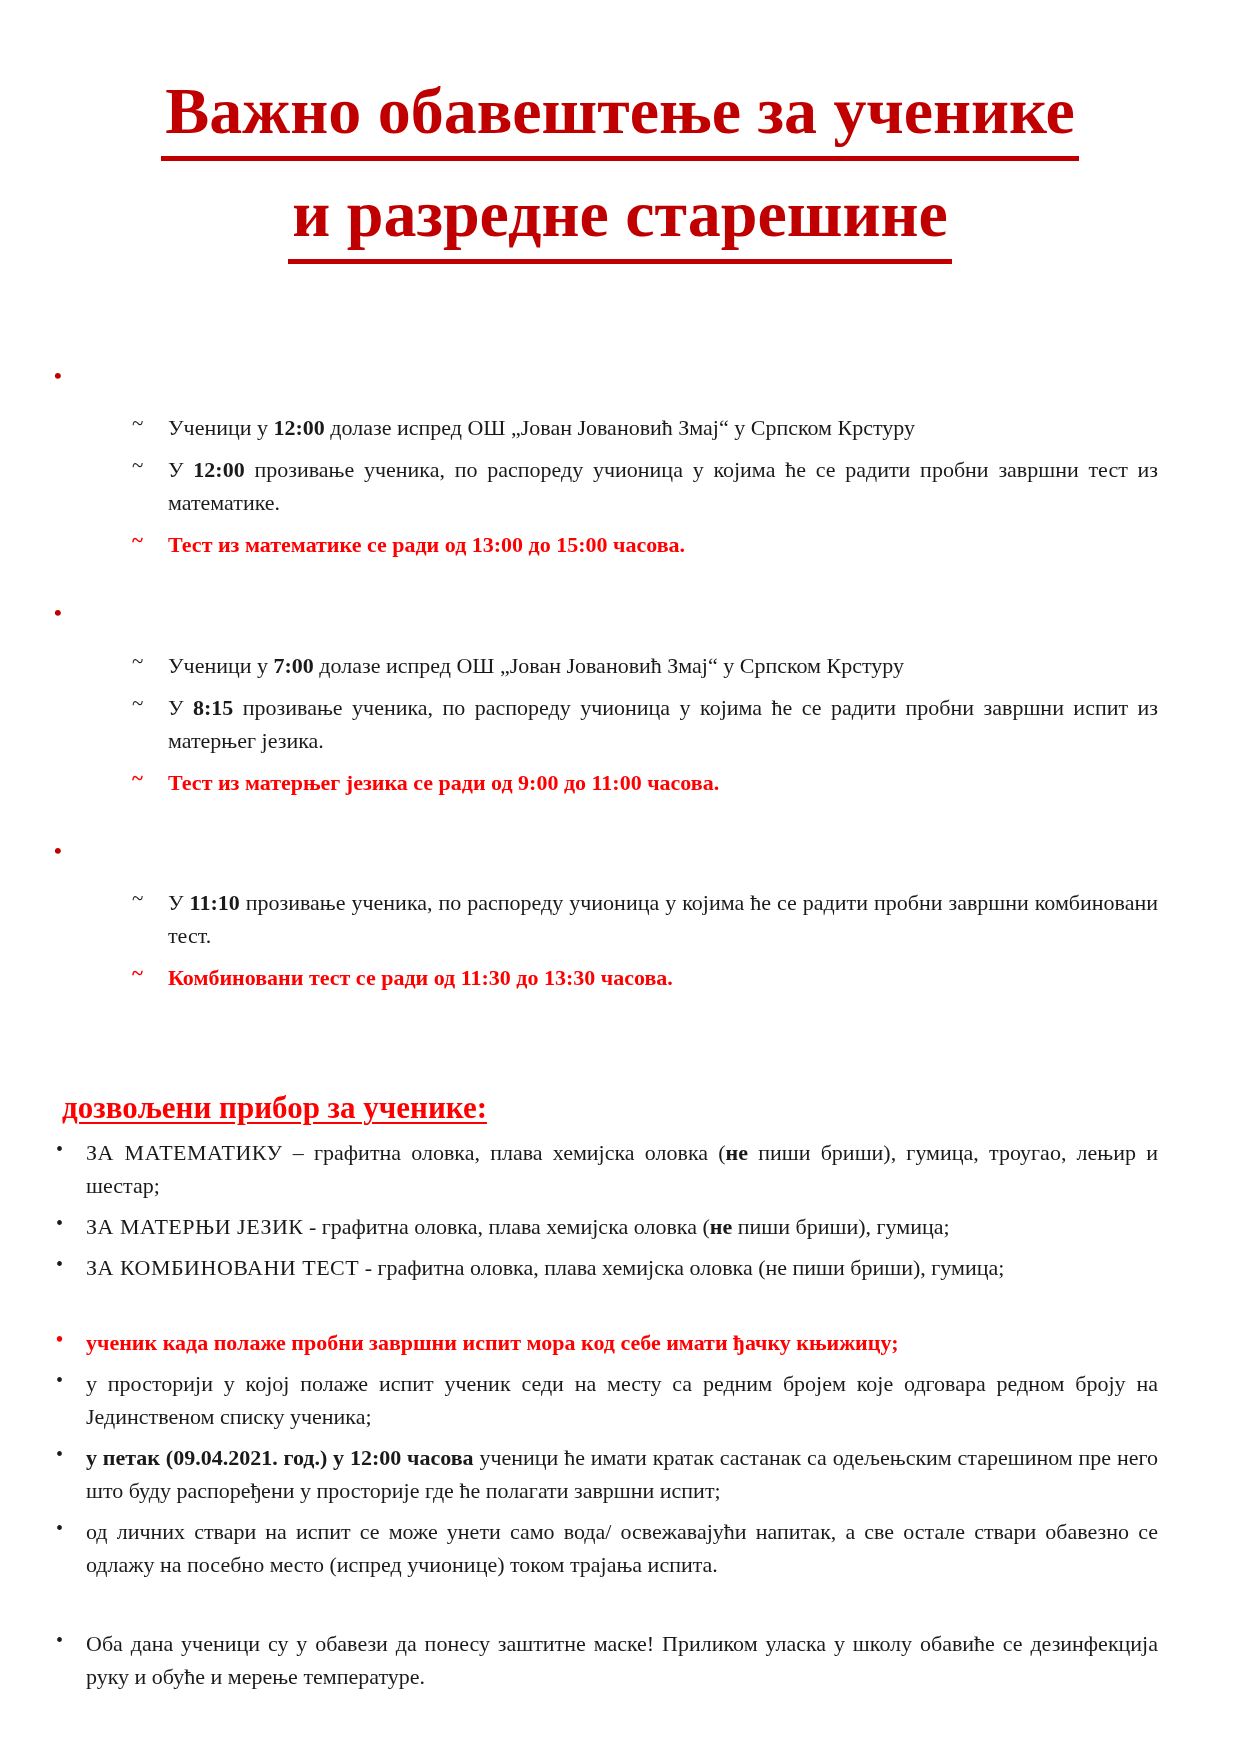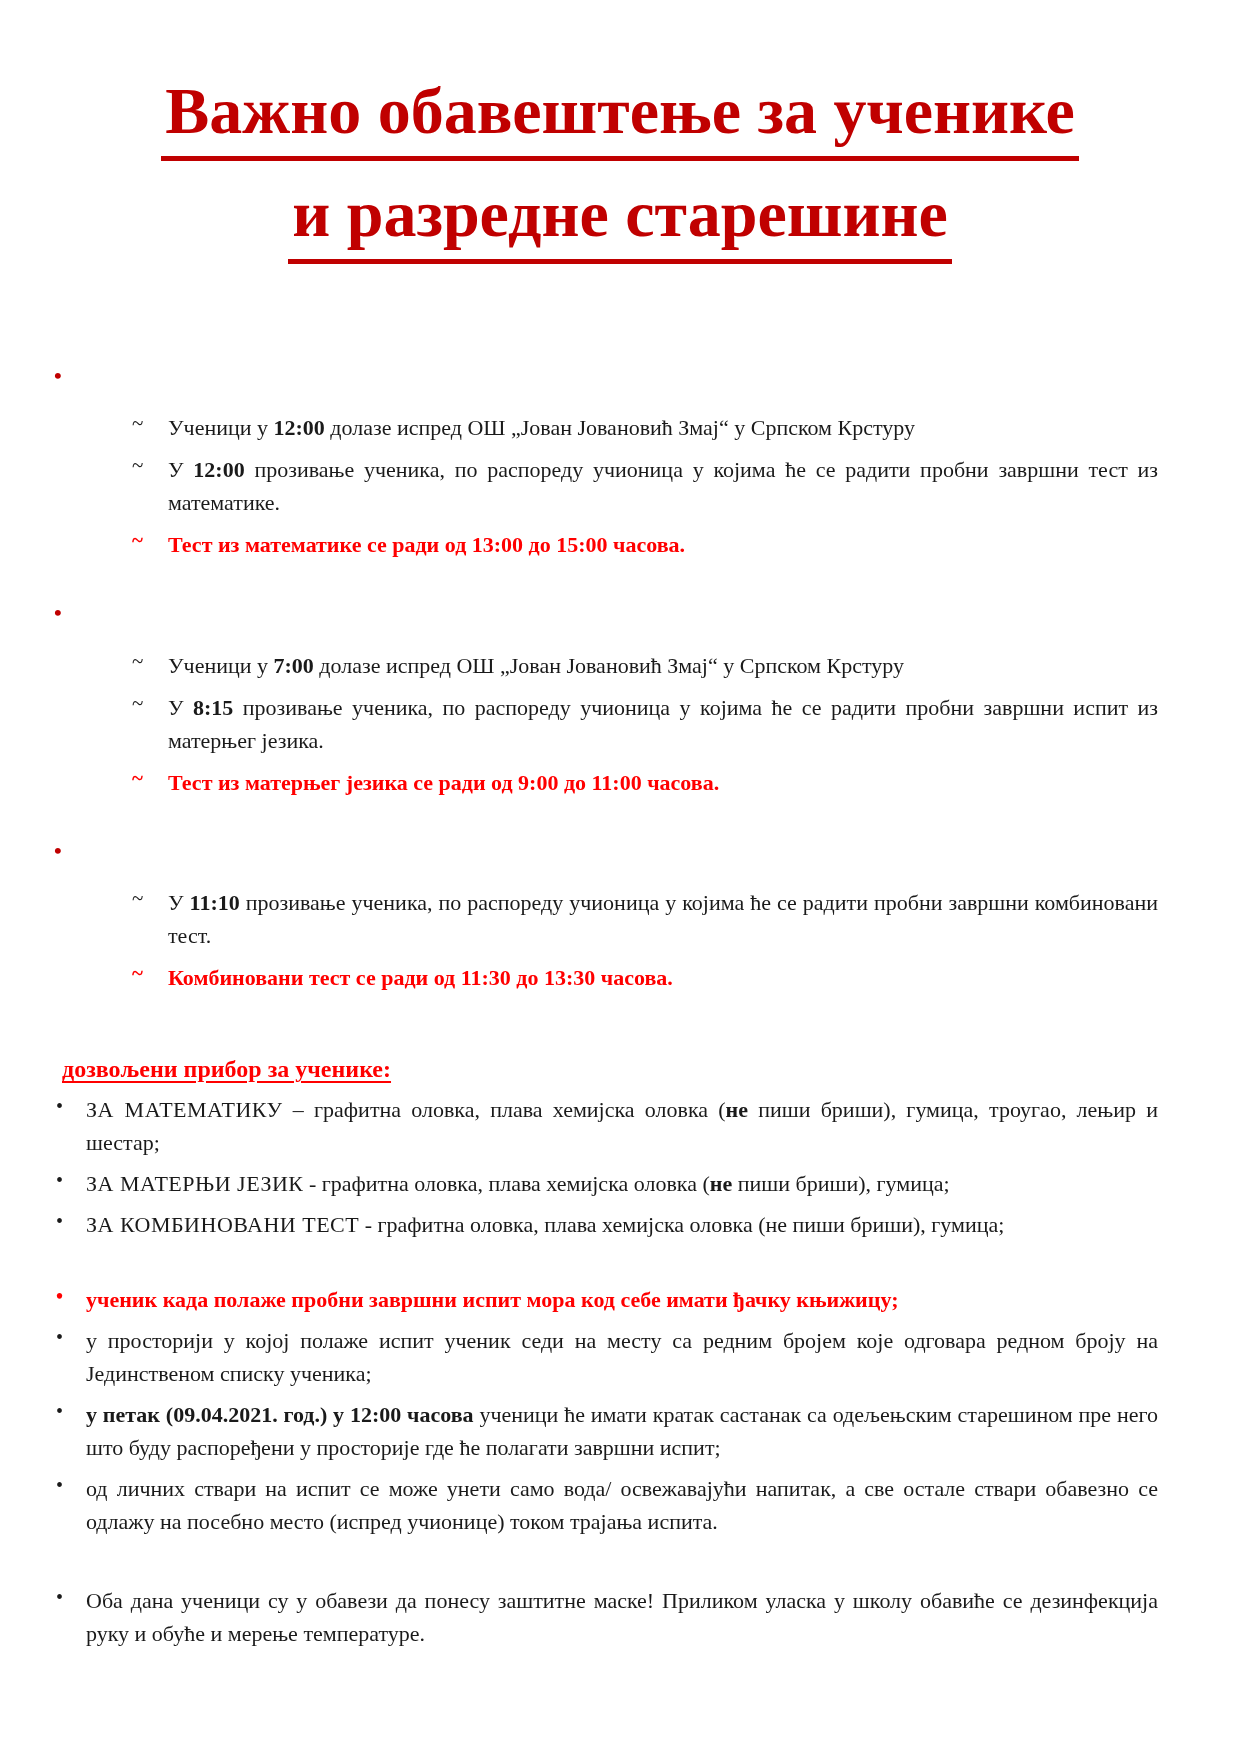--- a/index.html
+++ b/index.html
@@ -34,22 +34,22 @@
   }
   .sec-head .dot{width:34px;flex:none;font-size:22px;color:var(--heading_red);}
   .tilde-list{list-style:none;margin:22px 0 0 0;padding:0;}
   .tilde-list li{display:flex;padding-left:50px;margin-bottom:9px;}
   .tilde-list .mk{width:36px;flex:none;font-size:21px;color:inherit;}
   .tilde-list .txt{flex:1;text-align:justify;line-height:1.5;}
   li.li-red{color:var(--accent_red);font-weight:bold;}
   .pause{margin:34px 0 0 86px;font-weight:bold;}
   
   .equip-head{
-    margin:62px 0 6px -20px;
-    color:var(--accent_red);font-weight:bold;font-size:24px;
+    margin:96px 0 6px -20px;
+    color:var(--accent_red);font-weight:bold;font-size:31px;
     text-decoration:underline;text-decoration-thickness:2px;text-underline-offset:4px;
   }
   .dot-list{list-style:none;margin:10px 0 0 0;padding:0;}
   .dot-list li{display:flex;margin-left:-26px;margin-bottom:8px;}
   .dot-list .mk{width:30px;flex:none;font-size:20px;padding-top:2px;color:inherit;}
   .dot-list .txt{flex:1;text-align:justify;line-height:1.5;}
   .rules{margin-top:42px;}
   .masks{margin-top:46px;}
   .caps{letter-spacing:0.5px;}
   .b{font-weight:bold;}

